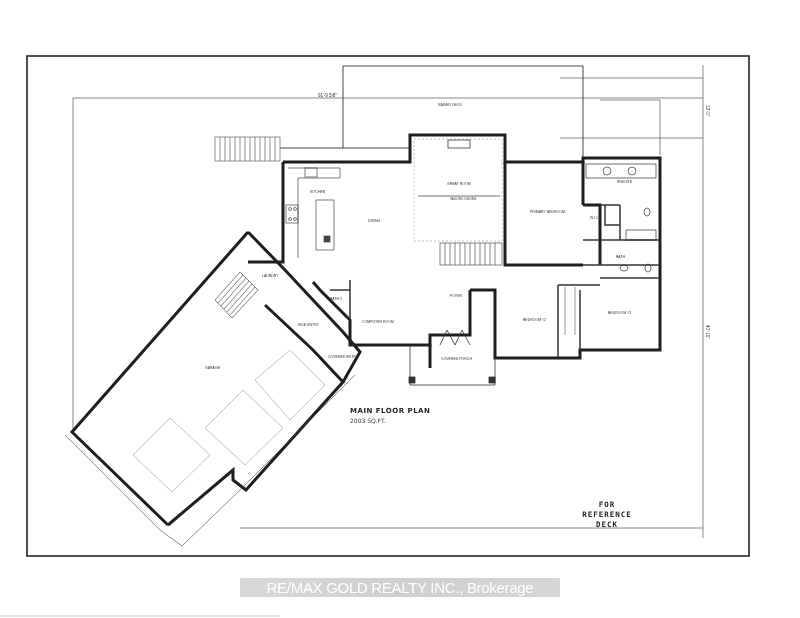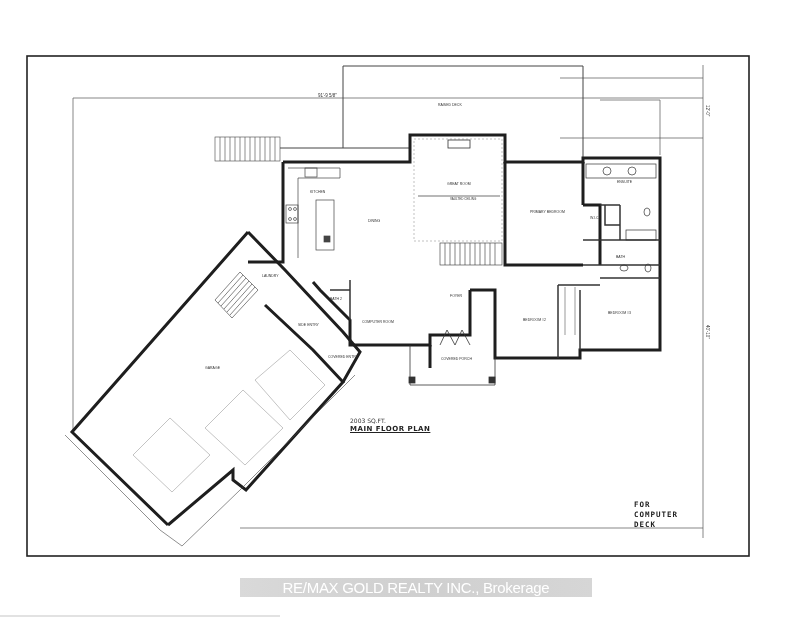--- a/index.html
+++ b/index.html
@@ -1,22 +1,22 @@
 <!DOCTYPE html>
 <html><head>
 <meta charset="utf-8">
 <style>
   html, body { margin: 0; padding: 0; }
   body { width: 800px; height: 618px; background: #ffffff; position: relative; overflow: hidden; font-family: "Liberation Sans", sans-serif; }
   #plan-svg { position: absolute; left: 0; top: 0; }
   .lbl { font-family: "Liberation Sans", sans-serif; fill: #333; }
-  .title { position: absolute; left: 350px; top: 425px; font-size: 7px; font-weight: bold; letter-spacing: 0.5px; color: #222; text-decoration: underline; font-family: "DejaVu Sans", sans-serif; }
+  .title { position: absolute; left: 350px; top: 407px; font-size: 7px; font-weight: bold; letter-spacing: 0.5px; color: #222; font-family: "DejaVu Sans", sans-serif; }
   .sqft { position: absolute; left: 350px; top: 417px; font-size: 6px; color: #333; font-family: "DejaVu Sans", sans-serif; }
-  .ref { position: absolute; left: 634px; top: 500px; width: 76px; text-align: left; font-size: 7.5px; line-height: 10px; letter-spacing: 1px; color: #222; font-family: "DejaVu Sans Mono", monospace; font-weight: bold; }
-  .watermark { position: absolute; left: 240px; top: 578px; width: 320px; text-align: center; font-size: 15px; color: #ffffff; background: linear-gradient(to right, #d9d9d9, #cfcfcf 50%, #d6d6d6); font-family: "Liberation Sans", sans-serif; letter-spacing: -0.3px; padding: 1px 16px; }
+  .ref { position: absolute; left: 569px; top: 500px; width: 76px; text-align: center; font-size: 7.5px; line-height: 10px; letter-spacing: 1px; color: #222; font-family: "DejaVu Sans Mono", monospace; font-weight: bold; }
+  .watermark { position: absolute; left: 240px; top: 578px; width: 320px; text-align: center; font-size: 15px; color: #ffffff; background: linear-gradient(to right, #d9d9d9, #cfcfcf 50%, #d6d6d6); font-family: "Liberation Sans", sans-serif; letter-spacing: -0.3px; padding: 1px 0; }
   .bottom-line { position: absolute; left: 0; top: 615px; width: 280px; height: 2px; background: #e2e2e2; }
 </style>
 </head>
 <body>
 
 <svg id="plan-svg" width="800" height="618" viewBox="0 0 800 618" xmlns="http://www.w3.org/2000/svg">
 
   <rect x="27" y="56" width="722" height="500" fill="none" stroke="#222" stroke-width="1.6"></rect>
 
   <g stroke="#555" stroke-width="0.7" fill="none">
@@ -185,18 +185,18 @@
     <text class="lbl" x="328" y="358" font-size="3.5">COVERED ENTRY</text>
     <text class="lbl" x="205" y="369" font-size="3.5">GARAGE</text>
   </g>
 </svg>
 
 <div class="title">MAIN FLOOR PLAN</div>
 <div class="sqft">2003 SQ.FT.</div>
 
 <div class="ref">
   <div>FOR</div>
-  <div>COMPUTER</div>
+  <div>REFERENCE</div>
   <div>DECK</div>
 </div>
 
 <div class="watermark">RE/MAX GOLD REALTY INC., Brokerage</div>
 <div class="bottom-line"></div>
 
 </body></html>

